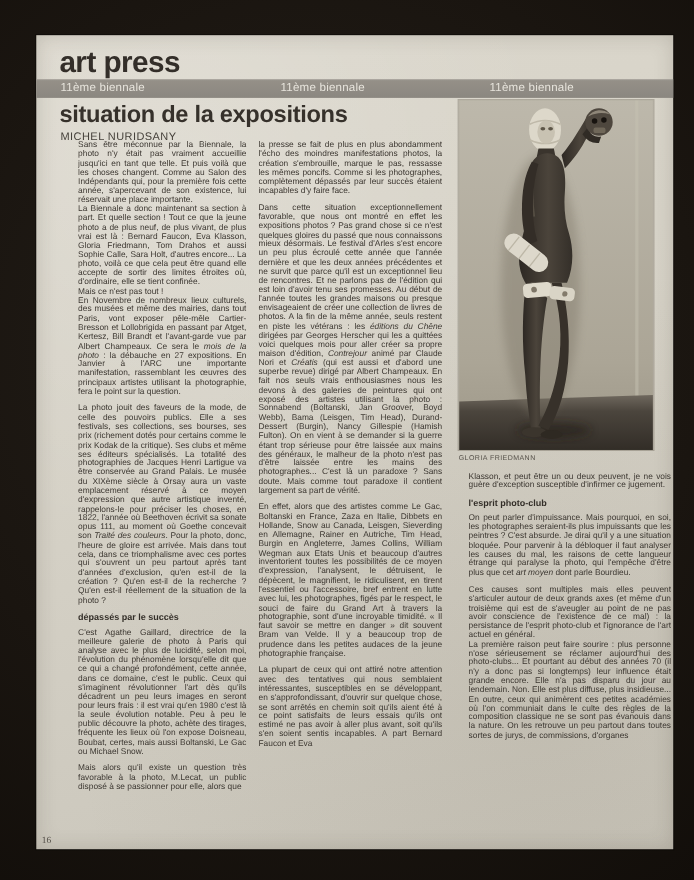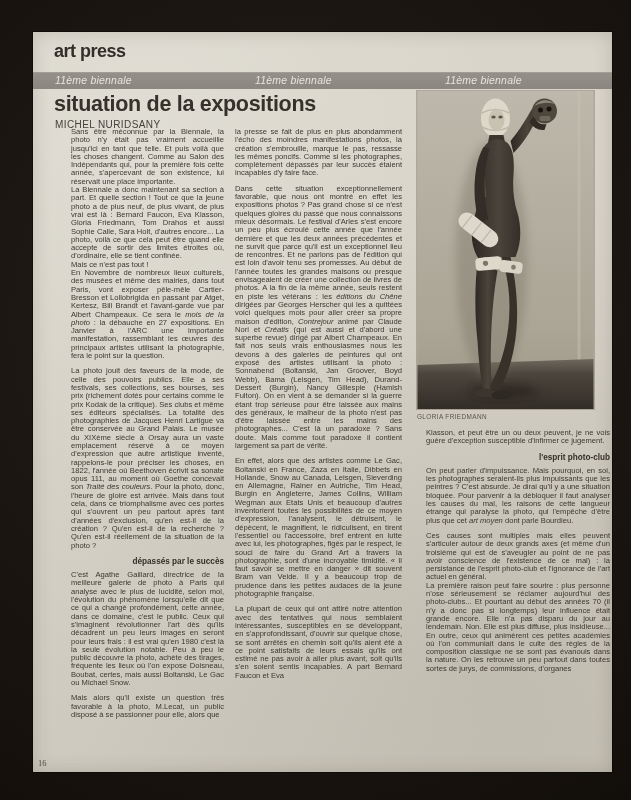--- a/index.html
+++ b/index.html
@@ -13,27 +13,26 @@
     position:absolute;left:33px;top:32px;width:579px;height:740px;
     background:
       radial-gradient(circle at 20% 15%, rgba(255,255,255,0.18), rgba(255,255,255,0) 45%),
       radial-gradient(circle at 80% 85%, rgba(90,80,60,0.10), rgba(0,0,0,0) 55%),
       linear-gradient(168deg,#dbd7cc 0%,#d5d1c6 50%,#cac6bb 100%);
     box-shadow:0 0 0 1px rgba(0,0,0,.35), inset 0 0 18px rgba(60,50,40,.18);
   }
   
   .logo{
     position:absolute;left:21px;top:9px;
-    font-size:18px;font-weight:bold;letter-spacing:-0.5px;color:#332e29;
+    font-size:27px;font-weight:bold;letter-spacing:-0.5px;color:#332e29;
   }
   .band{
     position:absolute;left:0;top:40px;width:579px;height:17px;
     background:linear-gradient(#959088,#8b8780);
     box-shadow:inset 0 1px 0 rgba(255,255,255,.12);
-    font-style:italic;
   }
   .band span{
     position:absolute;top:2px;font-size:10.5px;color:#e7e4dc;letter-spacing:.2px;
   }
   .band .b1{left:22px}.band .b2{left:222px}.band .b3{left:412px}
   
   .title{
     position:absolute;left:21px;top:60px;margin:0;
     font-size:21.5px;font-weight:bold;letter-spacing:-0.3px;color:#36312b;
   }
@@ -42,21 +41,21 @@
     font-size:10px;color:#45403a;letter-spacing:.4px;
   }
   
   .col{
     position:absolute;top:96px;height:652px;overflow:hidden;
     font-size:7.6px;line-height:8.3px;color:#3c3731;
     text-align:justify;hyphens:auto;margin-left:16px;-webkit-hyphens:auto;
   }
   .col p{margin:0;}
   .col p.sp{margin-top:7px;}
-  .col h3{margin:8px 0 5px 0;font-size:8.2px;color:#332e28;font-weight:bold;text-align:right;}
+  .col h3{margin:8px 0 5px 0;font-size:8.2px;color:#332e28;font-weight:bold;text-align:left;}
   .c1{left:22px;width:153px;}
   .c2{left:186px;width:167px;}
   .c3{left:377px;top:397px;width:184px;height:352px;}
   
   figure{margin:0;position:absolute;left:384px;top:59px;width:177px;}
   .photo{
     display:block;width:177px;height:318px;
     outline:1px solid rgba(120,112,100,.45);
     background:#b0ab9e;
   }

